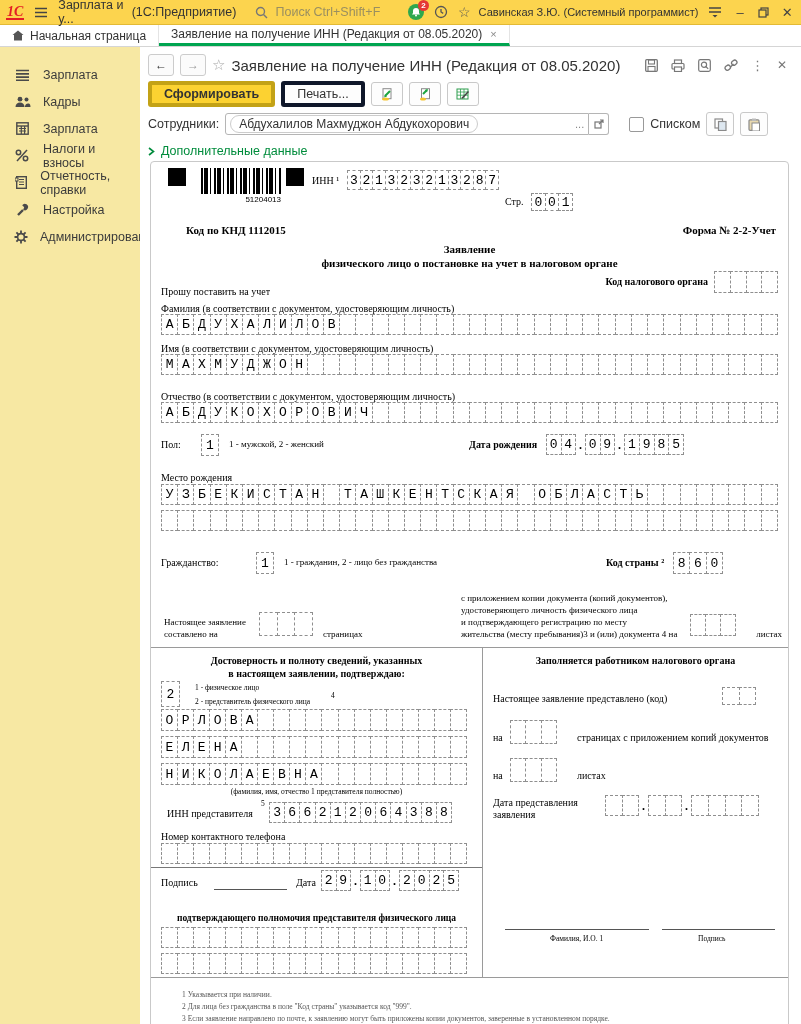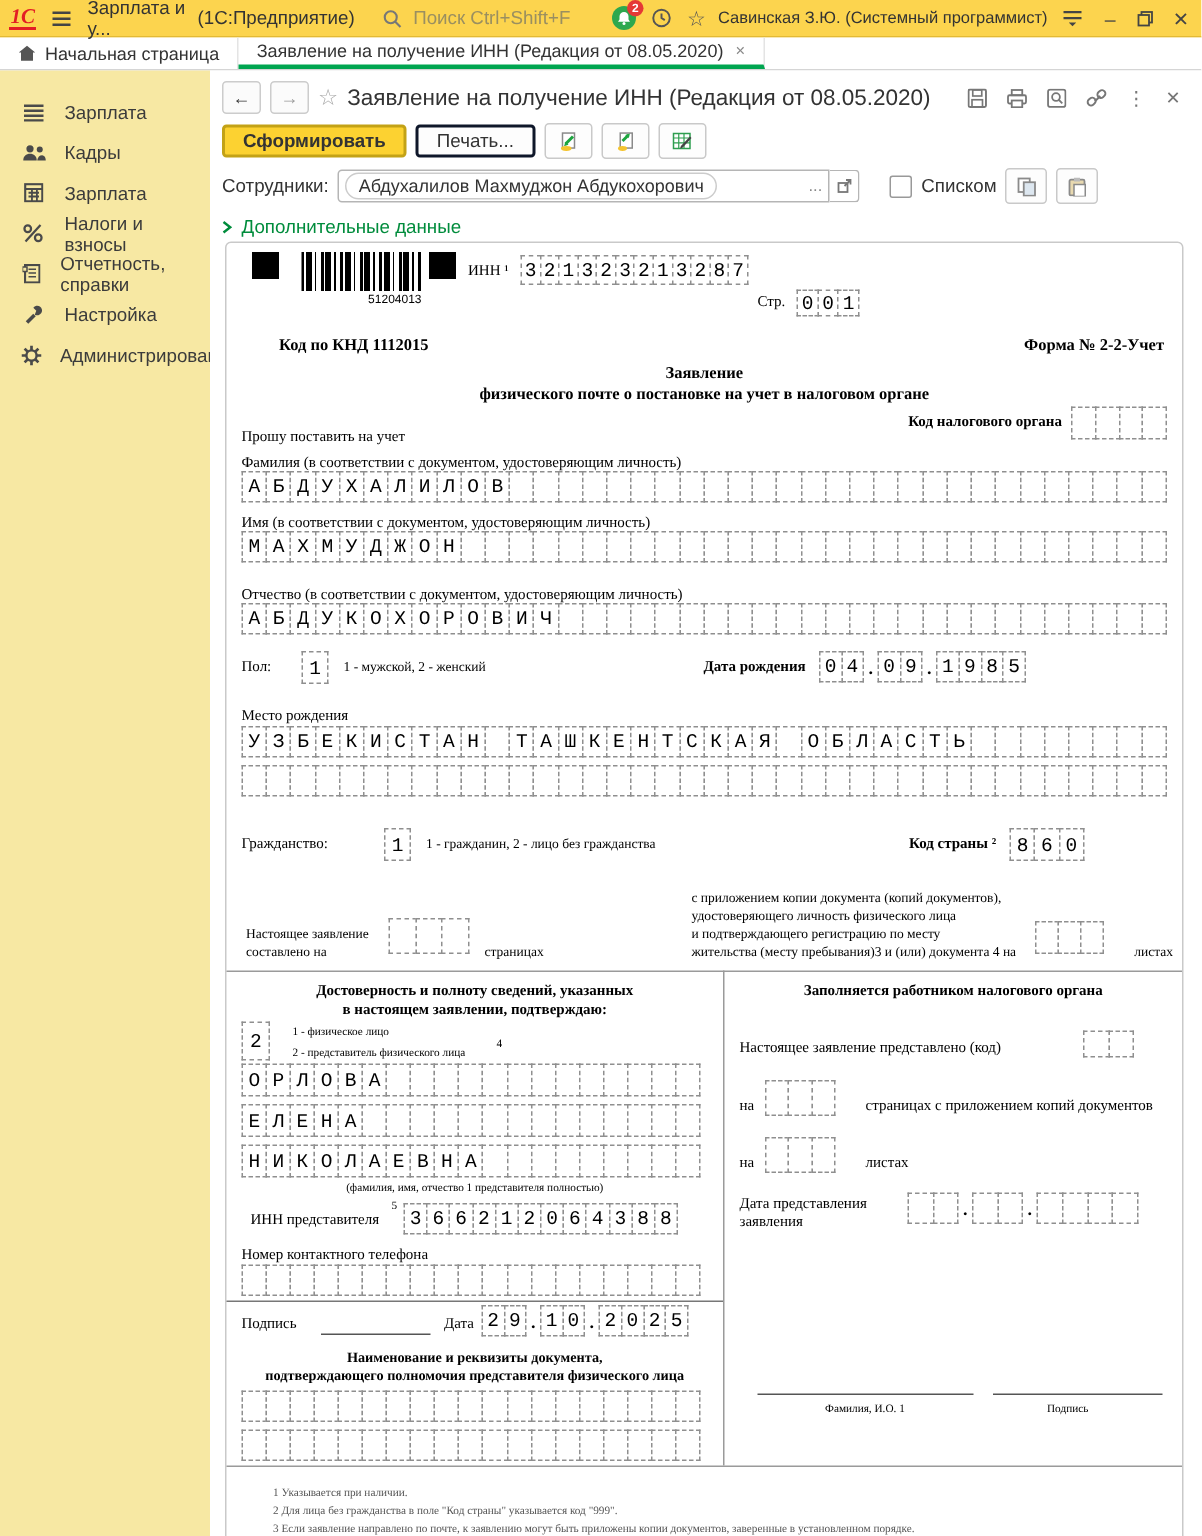--- a/index.html
+++ b/index.html
@@ -29,26 +29,26 @@
   .sb-item{display:flex;align-items:center;gap:12px;height:27px;padding-left:14px;
            font-size:12.5px;color:#3b3b3b;cursor:default}
   .sb-ic{width:17px;display:flex;justify-content:center}
   .content{flex:1;position:relative;background:#fff;min-width:0}
   .hrow{display:flex;align-items:center;gap:6px;padding-left:8px}
   .navbtn{width:24px;height:20px;border:1px solid #ccc;border-radius:3px;background:#fbfbfb;
           display:flex;align-items:center;justify-content:center;font-size:12px}
   .star{color:#a8a8a8;font-size:15px}
   .doc-title{font-size:15px;color:#333;white-space:nowrap}
   .hicons{margin-left:auto;display:flex;gap:13px;align-items:center;padding-right:14px;color:#777}
-  .btn{border:2px solid #0f172a;border-radius:3px;background:#fdfdfd;font-size:12.5px;color:#333;
+  .btn{border:4px solid #0f172a;border-radius:3px;background:#fdfdfd;font-size:12.5px;color:#333;
        padding:9px 12px;height:22px;box-sizing:border-box;display:flex;align-items:center}
   .btn.primary{background:#fcd231;border-color:#c3a216;font-weight:bold}
   .icbtn{width:30px;height:22px;border:1px solid #c9c9c9;border-radius:3px;background:#fdfdfd;
          display:flex;align-items:center;justify-content:center}
-  .field{width:328px;height:22px;border:1px solid #b5b5b5;border-radius:3px 0 0 3px;display:flex;
+  .field{width:364px;height:22px;border:1px solid #b5b5b5;border-radius:3px 0 0 3px;display:flex;
          align-items:center;padding:0 4px;gap:4px;box-sizing:border-box}
   .pill{border:1px solid #ccc;border-radius:9px;padding:0 8px;font-size:12px;color:#333;
         white-space:nowrap;line-height:16px}
   .dots{margin-left:auto;color:#888;font-size:11px}
   .openbtn{width:20px;height:22px;border:1px solid #b5b5b5;border-left:none;border-radius:0 3px 3px 0;
            display:flex;align-items:center;justify-content:center;box-sizing:border-box}
   .chk{width:13px;height:13px;border:1px solid #999;border-radius:2px;background:#fff}
   .greenlink{color:#008c3c;font-size:12.5px;display:flex;gap:6px;align-items:center}
   
   .paper{position:relative;margin:2px 14px 0 10px;width:637px;height:892px;
@@ -359,21 +359,21 @@
       <div class="lbl" style="left:354px;top:34px">Стр.</div>
       <div class="cr abs" style="left:380px;top:31px;width:42px;height:18px">
           <span class="cell">0</span>
           <span class="cell">0</span>
           <span class="cell">1</span>
         </div>
 
       <div class="lbl b" style="left:35px;top:62px;font-size:11px">Код по КНД 1112015</div>
       <div class="lbl b" style="right:12px;top:62px;font-size:11px">Форма № 2-2-Учет</div>
       <div class="lbl b ctr" style="top:81px;font-size:11px">Заявление</div>
-      <div class="lbl b ctr" style="top:95px;font-size:11px">физического почте о постановке на учет в налоговом органе</div>
+      <div class="lbl b ctr" style="top:95px;font-size:11px">физического лицо о постановке на учет в налоговом органе</div>
 
       <div class="lbl b" style="right:80px;top:114px">Код налогового органа</div>
       <div class="cr abs" style="right:10px;top:109px;width:64px;height:22px">
           <span class="cell"></span>
           <span class="cell"></span>
           <span class="cell"></span>
           <span class="cell"></span>
         </div>
       <div class="lbl" style="left:10px;top:124px">Прошу поставить на учет</div>
 
@@ -770,21 +770,20 @@
               <span class="cell">0</span>
             </span>
           <span class="dot">.</span>
           <span class="cr" style="width:60px;height:21px">
               <span class="cell">2</span>
               <span class="cell">0</span>
               <span class="cell">2</span>
               <span class="cell">5</span>
             </span>
         </div>
-        <div class="lbl b ctr" style="top:254px;font-size:9.5px">Наименование и реквизиты документа,</div>
         <div class="lbl b ctr" style="top:266px;font-size:9.5px">подтверждающего полномочия представителя физического лица</div>
         <div class="cr abs" style="left:10px;right:15px;top:280px;height:21px">
             <span class="cell"></span>
             <span class="cell"></span>
             <span class="cell"></span>
             <span class="cell"></span>
             <span class="cell"></span>
             <span class="cell"></span>
             <span class="cell"></span>
             <span class="cell"></span>

